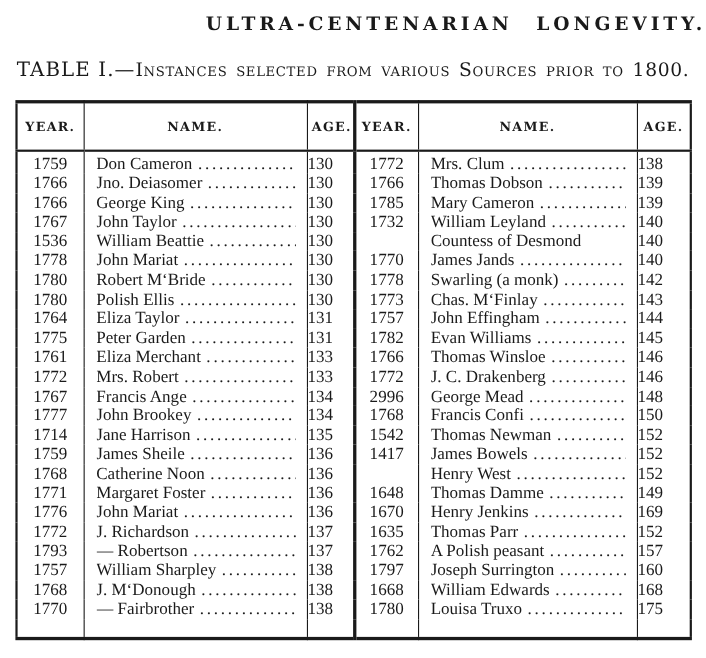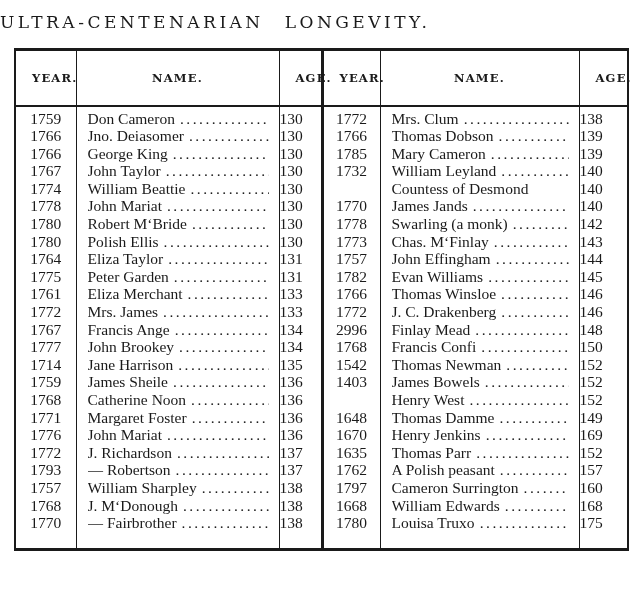--- a/index.html
+++ b/index.html
@@ -7,23 +7,23 @@
   html,body { margin:0; padding:0; }
   body {
     width:642px; height:598px; overflow:hidden;
     background:var(--paper);
     color:var(--ink);
     font-family:"Liberation Serif", serif;
   }
   .page { padding-top:12px; }
 
   .doc-title {
-    margin:0; text-align:left;
+    margin:0; text-align:right;
     font-family:"DejaVu Serif", serif;
-    font-size:17px; font-weight:normal;
+    font-size:17px; font-weight:bold;
     letter-spacing:3.5px; word-spacing:12px;
     white-space:nowrap;
   }
   .doc-caption {
     margin:15px 0 0 0; text-align:center;
     font-family:"DejaVu Serif", serif;
     font-weight:normal; white-space:nowrap;
   }
   .cap-prefix { font-size:18px; letter-spacing:1px; }
   .cap-rest   { font-size:17px; font-variant:small-caps; letter-spacing:0.6px; word-spacing:2px; }
@@ -35,21 +35,21 @@
     border-top-width:3px; border-bottom-width:3px;
   }
   col.c-year-l { width:61px; }
   col.c-name-l { width:203px; }
   col.c-age-l  { width:43px; }
   col.c-year-r { width:58px; }
   col.c-name-r { width:199px; }
   col.c-age-r  { width:49px; }
 
   th {
-    height:56px; padding:16px;
+    height:44px; padding:4px;
     font-family:"DejaVu Serif", serif;
     font-size:11.5px; font-weight:bold; letter-spacing:1.2px;
     text-align:center; vertical-align:middle;
     border-bottom:2px solid var(--ink);
   }
   td {
     padding:0; height:17.6px; line-height:17.6px;
     font-size:15.5px; vertical-align:middle;
     overflow:hidden; white-space:nowrap;
   }
@@ -66,20 +66,21 @@
 
   tbody tr:first-child td { padding-top:3px; }
 </style>
 </head>
 <body>
 
 <div class="page">
 
   <h1 class="doc-title">ULTRA-CENTENARIAN LONGEVITY.</h1>
 
+  <h2 class="doc-caption"><span class="cap-prefix">TABLE I.—</span><span class="cap-rest">Instances selected from various Sources prior to 1800.</span></h2>
 
   <table class="longevity">
     <colgroup>
       <col class="c-year-l">
         <col class="c-name-l">
         <col class="c-age-l">
       <col class="c-year-r">
         <col class="c-name-r">
         <col class="c-age-r">
     </colgroup>
@@ -136,21 +137,21 @@
             <div class="nline"><span class="nm">John Taylor</span><span class="lead">............................................................</span></div>
           </td>
           <td class="age vmid">130</td>
           <td class="year v1">1732</td>
           <td class="name v1">
             <div class="nline"><span class="nm">William Leyland</span><span class="lead">............................................................</span></div>
           </td>
           <td class="age ">140</td>
         </tr>
         <tr>
-          <td class="year v1">1774</td>
+          <td class="year v1">1536</td>
           <td class="name v1">
             <div class="nline"><span class="nm">William Beattie</span><span class="lead">............................................................</span></div>
           </td>
           <td class="age vmid">130</td>
           <td class="year v1"></td>
           <td class="name v1">
             <div class="nline"><span class="nm">Countess of Desmond</span><span class="lead"></span></div>
           </td>
           <td class="age ">140</td>
         </tr>
@@ -222,38 +223,38 @@
           <td class="age vmid">133</td>
           <td class="year v1">1766</td>
           <td class="name v1">
             <div class="nline"><span class="nm">Thomas Winsloe</span><span class="lead">............................................................</span></div>
           </td>
           <td class="age ">146</td>
         </tr>
         <tr>
           <td class="year v1">1772</td>
           <td class="name v1">
-            <div class="nline"><span class="nm">Mrs. James</span><span class="lead">............................................................</span></div>
+            <div class="nline"><span class="nm">Mrs. Robert</span><span class="lead">............................................................</span></div>
           </td>
           <td class="age vmid">133</td>
           <td class="year v1">1772</td>
           <td class="name v1">
             <div class="nline"><span class="nm">J. C. Drakenberg</span><span class="lead">............................................................</span></div>
           </td>
           <td class="age ">146</td>
         </tr>
         <tr>
           <td class="year v1">1767</td>
           <td class="name v1">
             <div class="nline"><span class="nm">Francis Ange</span><span class="lead">............................................................</span></div>
           </td>
           <td class="age vmid">134</td>
           <td class="year v1">2996</td>
           <td class="name v1">
-            <div class="nline"><span class="nm">Finlay Mead</span><span class="lead">............................................................</span></div>
+            <div class="nline"><span class="nm">George Mead</span><span class="lead">............................................................</span></div>
           </td>
           <td class="age ">148</td>
         </tr>
         <tr>
           <td class="year v1">1777</td>
           <td class="name v1">
             <div class="nline"><span class="nm">John Brookey</span><span class="lead">............................................................</span></div>
           </td>
           <td class="age vmid">134</td>
           <td class="year v1">1768</td>
@@ -273,21 +274,21 @@
             <div class="nline"><span class="nm">Thomas Newman</span><span class="lead">............................................................</span></div>
           </td>
           <td class="age ">152</td>
         </tr>
         <tr>
           <td class="year v1">1759</td>
           <td class="name v1">
             <div class="nline"><span class="nm">James Sheile</span><span class="lead">............................................................</span></div>
           </td>
           <td class="age vmid">136</td>
-          <td class="year v1">1403</td>
+          <td class="year v1">1417</td>
           <td class="name v1">
             <div class="nline"><span class="nm">James Bowels</span><span class="lead">............................................................</span></div>
           </td>
           <td class="age ">152</td>
         </tr>
         <tr>
           <td class="year v1">1768</td>
           <td class="name v1">
             <div class="nline"><span class="nm">Catherine Noon</span><span class="lead">............................................................</span></div>
           </td>
@@ -347,21 +348,21 @@
           <td class="age ">157</td>
         </tr>
         <tr>
           <td class="year v1">1757</td>
           <td class="name v1">
             <div class="nline"><span class="nm">William Sharpley</span><span class="lead">............................................................</span></div>
           </td>
           <td class="age vmid">138</td>
           <td class="year v1">1797</td>
           <td class="name v1">
-            <div class="nline"><span class="nm">Cameron Surrington</span><span class="lead">............................................................</span></div>
+            <div class="nline"><span class="nm">Joseph Surrington</span><span class="lead">............................................................</span></div>
           </td>
           <td class="age ">160</td>
         </tr>
         <tr>
           <td class="year v1">1768</td>
           <td class="name v1">
             <div class="nline"><span class="nm">J. M‘Donough</span><span class="lead">............................................................</span></div>
           </td>
           <td class="age vmid">138</td>
           <td class="year v1">1668</td>

